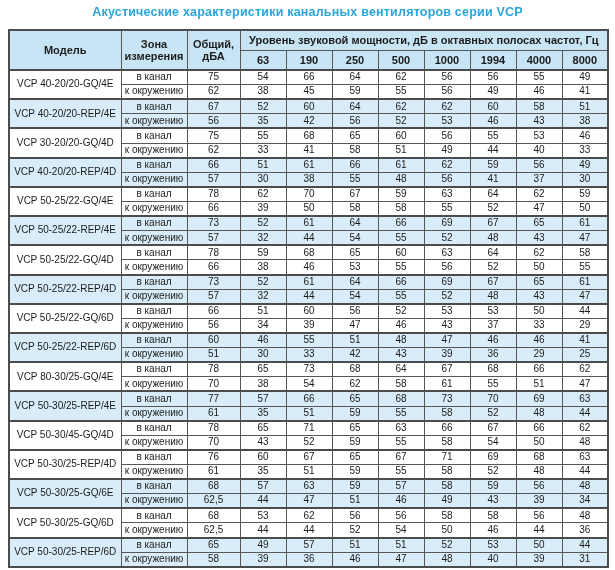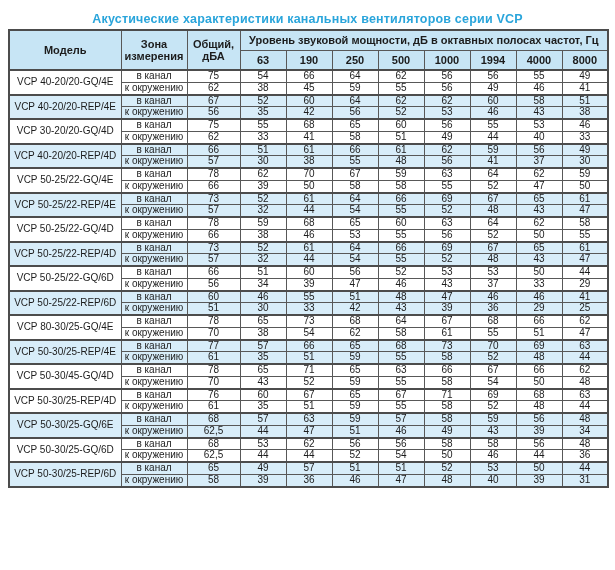--- a/index.html
+++ b/index.html
@@ -1,24 +1,24 @@
 <!DOCTYPE html>
 <html><head>
 <meta charset="utf-8">
 <style>
   html,body{margin:0;padding:0;}
   body{
     width:615px;height:570px;background:#ffffff;position:relative;overflow:hidden;
     font-family:"Liberation Sans","DejaVu Sans",sans-serif;
   }
   .title{
-    position:absolute;top:12px;left:0;width:100%;text-align:center;
+    position:absolute;top:5px;left:0;width:100%;text-align:center;
     font-size:12.5px;font-weight:bold;color:#2aa5db;letter-spacing:.2px;
   }
-  .table-wrap{position:absolute;left:8px;top:29px;width:599px;height:459px;}
+  .table-wrap{position:absolute;left:8px;top:29px;width:599px;height:539px;}
   table{
     border-collapse:collapse;width:100%;height:100%;table-layout:fixed;
     border:2px solid #4c4c4c;
   }
   th,td{
     border:1px solid #585858;text-align:center;vertical-align:middle;
     color:#1c1c1c;padding:0 1px;overflow:hidden;
   }
   thead th{background:#c7e5f5;font-size:11px;font-weight:bold;line-height:1.12;}
   thead th.pre{white-space:pre-line;}

